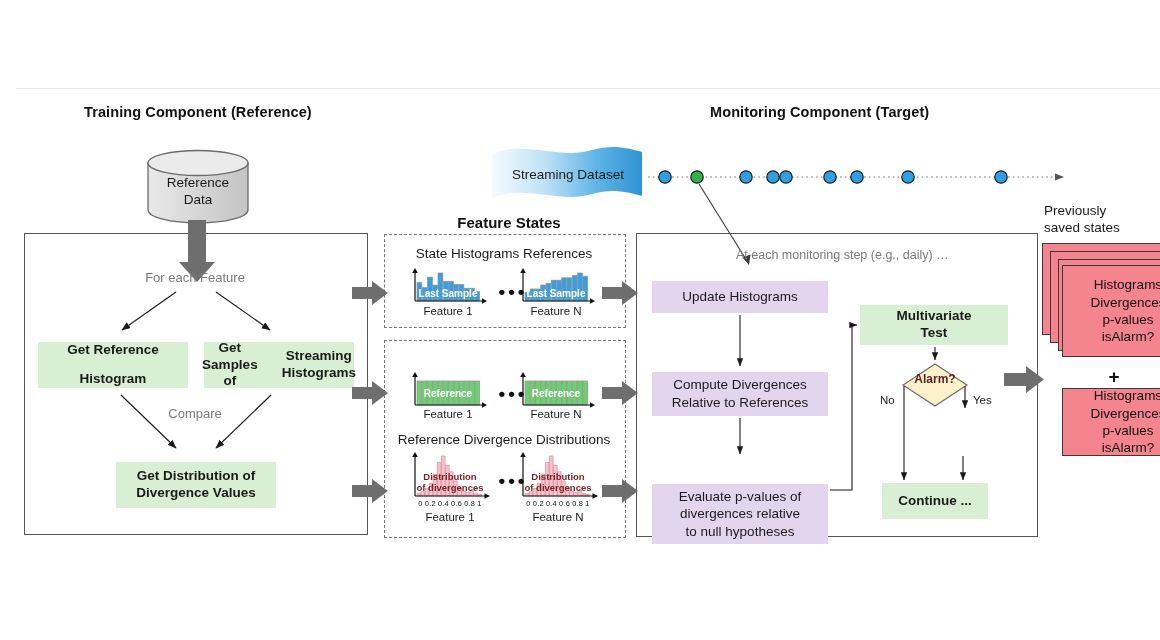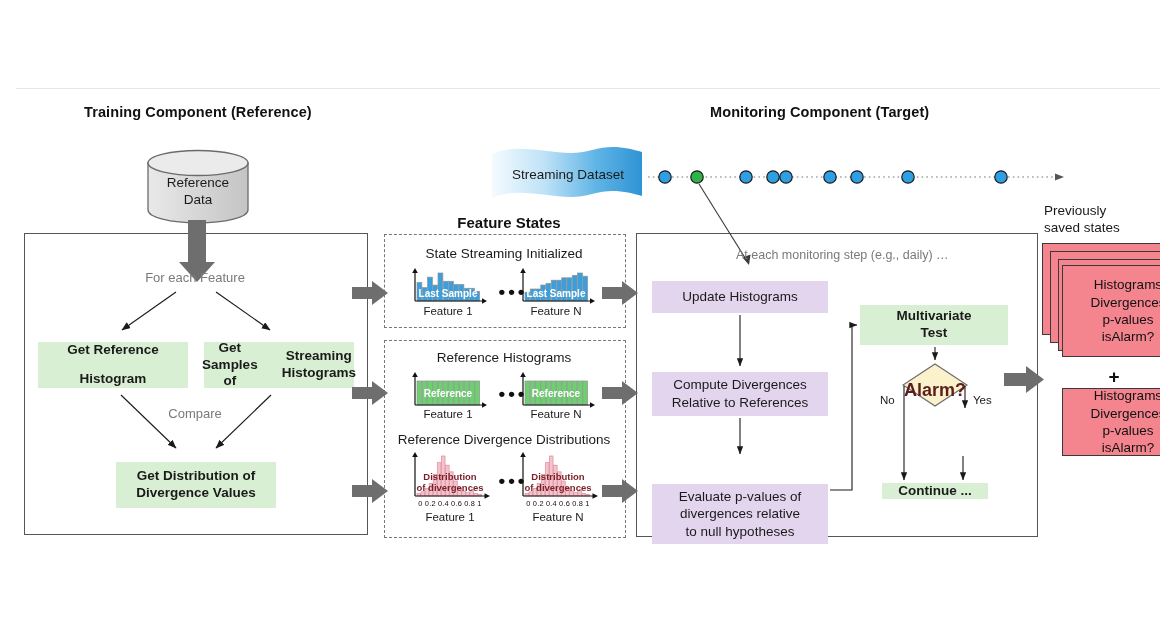--- a/index.html
+++ b/index.html
@@ -92,22 +92,21 @@
   </div>
   <div class="abs gray-lbl" style="left:8px;top:406px;width:342px;text-align:center;">Compare</div>
   <div class="abs greenbox" style="left:100px;top:462px;width:160px;height:46px;flex-direction:column;">
     <span>Get Distribution of</span>
     <span>Divergence Values</span>
   </div>
 
   <div class="abs dashbox" style="left:368px;top:234px;width:240px;height:92px;"></div>
   <div class="abs dashbox" style="left:368px;top:340px;width:240px;height:196px;"></div>
 
-  <div class="abs plain" style="left:368px;top:246px;width:240px;text-align:center;">State Streaming Initialized</div>
-  <div class="abs plain" style="left:368px;top:350px;width:240px;text-align:center;">Reference Histograms</div>
+  <div class="abs plain" style="left:368px;top:246px;width:240px;text-align:center;">State Histograms References</div>
   <div class="abs plain" style="left:358px;top:432px;width:260px;text-align:center;">Reference Divergence Distributions</div>
 
   <div class="abs" style="left:392px;top:268px;width:80px;height:38px;">
     <svg width="80" height="38" style="display:block;">
       <g id="mc-ini-1">
           <rect x="9.00" y="14.55" width="4.85" height="18.45" fill="#3a9fdc" stroke="#8f9398" stroke-width="0.7"></rect>
           <rect x="14.25" y="19.64" width="4.85" height="13.36" fill="#3a9fdc" stroke="#8f9398" stroke-width="0.7"></rect>
           <rect x="19.50" y="9.14" width="4.85" height="23.86" fill="#3a9fdc" stroke="#8f9398" stroke-width="0.7"></rect>
           <rect x="24.75" y="17.09" width="4.85" height="15.91" fill="#3a9fdc" stroke="#8f9398" stroke-width="0.7"></rect>
           <rect x="30.00" y="5.00" width="4.85" height="28.00" fill="#3a9fdc" stroke="#8f9398" stroke-width="0.7"></rect>
@@ -322,30 +321,30 @@
   <div class="abs purplebox" style="left:636px;top:484px;width:176px;height:60px;flex-direction:column;">
     <span>Evaluate p-values of</span>
     <span>divergences relative</span>
     <span>to null hypotheses</span>
   </div>
 
   <div class="abs greenbox" style="left:844px;top:305px;width:148px;height:40px;flex-direction:column;">
     <span>Multivariate</span>
     <span>Test</span>
   </div>
-  <div class="abs greenbox" style="left:866px;top:483px;width:106px;height:16px;">
+  <div class="abs greenbox" style="left:866px;top:483px;width:106px;height:36px;">
     <span>Continue ...</span>
   </div>
 
   <div class="abs" style="left:886px;top:363px;">
     <svg width="66" height="44" style="display:block;">
       <polygon points="33,1 65,22 33,43 1,22" fill="#fbf2cc" stroke="#6b6b6b" stroke-width="1.2"></polygon>
     </svg>
   </div>
-  <div class="abs" style="left:886px;top:380px;width:66px;text-align:center;font-size:18px;font-weight:bold;color:#5c1f1f;">Alarm?</div>
+  <div class="abs" style="left:886px;top:372px;width:66px;text-align:center;font-size:12px;font-weight:bold;color:#5c1f1f;">Alarm?</div>
   <div class="abs plain" style="left:864px;top:394px;font-size:11.5px;">No</div>
   <div class="abs plain" style="left:957px;top:394px;font-size:11.5px;">Yes</div>
 
   <svg class="svgl" width="1160" height="640" style="left:0;top:0;">
     <line x1="724" y1="315" x2="724" y2="366" stroke="#1a1a1a" stroke-width="1.1" marker-end="url(#ah2)"></line>
     <line x1="724" y1="418" x2="724" y2="454" stroke="#1a1a1a" stroke-width="1.1" marker-end="url(#ah2)"></line>
 
     <path d="M814,490 L836,490 L836,325 L841,325" fill="none" stroke="#1a1a1a" stroke-width="1.1" marker-end="url(#ah2)"></path>
 
     <line x1="919" y1="347" x2="919" y2="360" stroke="#1a1a1a" stroke-width="1.1" marker-end="url(#ah2)"></line>

